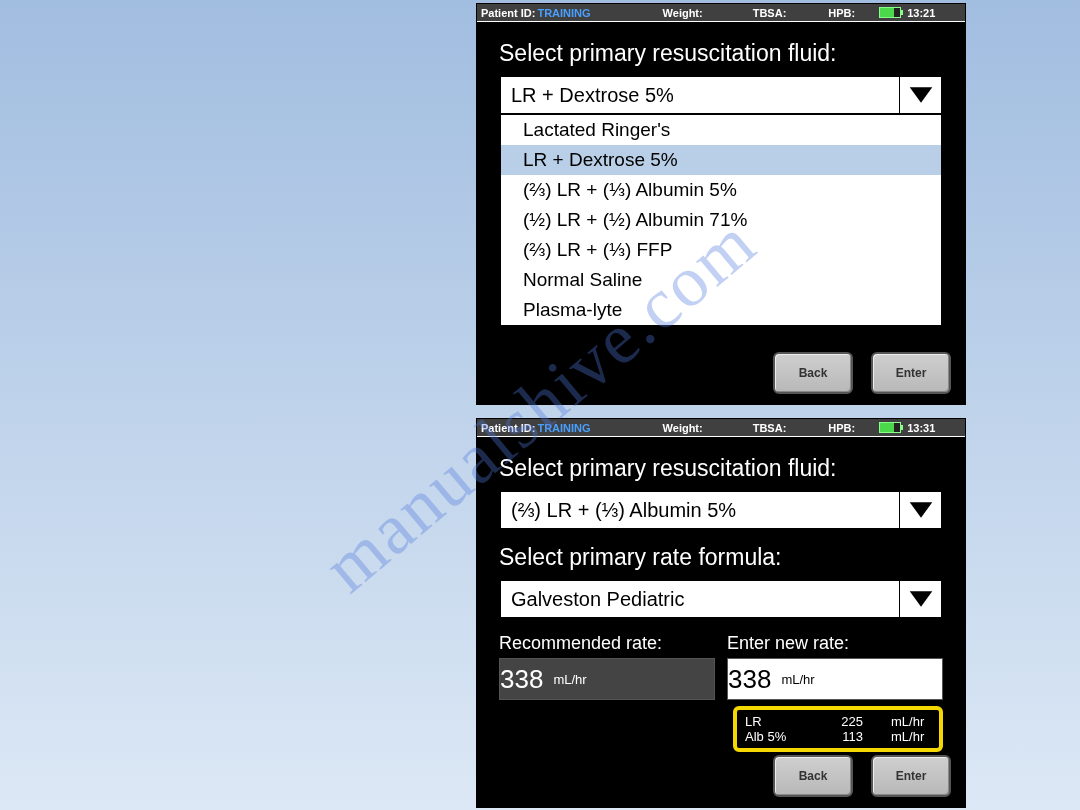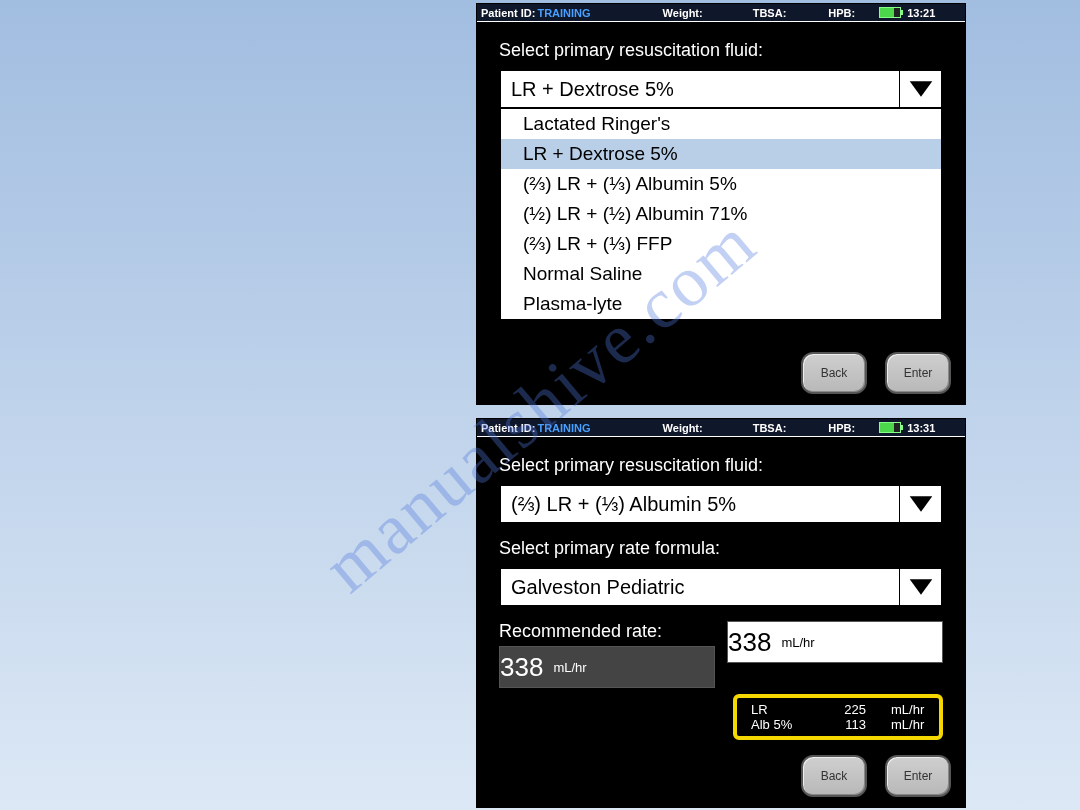--- a/index.html
+++ b/index.html
@@ -28,21 +28,21 @@
     position: absolute;
     left: 476px;
     width: 490px;
     background: #000;
     border: 1px solid #000;
   }
   .device.top { top: 3px; height: 402px; }
   .device.bottom { top: 418px; height: 390px; }
   .statusbar {
     height: 18px;
-    background: #0f172a;
+    background: #404040;
     color: #fff;
     display: flex;
     align-items: center;
     font-size: 11px;
     font-weight: bold;
     padding: 0 4px;
     border-bottom: 1px solid #fff;
     white-space: nowrap;
   }
   .statusbar .pid-val { color: #4aa0ff; margin-left: 2px; }
@@ -58,21 +58,21 @@
   }
   .battery::after {
     content: ''; position: absolute; right: -3px; top: 2px;
     width: 2px; height: 5px; background: #8f8;
   }
   .content {
     padding: 18px 22px 0 22px;
     color: #fff;
   }
   .prompt {
-    font-size: 18px;
+    font-size: 23px;
     margin-bottom: 8px;
   }
   .select-box {
     background: #fff;
     border: 2px solid #000;
     height: 40px;
     display: flex;
     align-items: center;
     padding: 0 10px;
     color: #000;
@@ -106,27 +106,27 @@
     background: #b9cfe7;
   }
   .button-row {
     position: absolute;
     right: 14px;
     bottom: 10px;
     display: flex;
     gap: 18px;
   }
   .btn {
-    width: 66px; height: 42px;
+    width: 80px; height: 42px;
     background: linear-gradient(#cfcfcf, #b8b8b8);
     border: 2px solid #555;
-    border-radius: 12px;
+    border-radius: 6px;
     color: #333;
     font-size: 12px;
-    font-weight: normal;
+    font-weight: bold;
     display: flex;
     align-items: center;
     justify-content: center;
     cursor: pointer;
     box-shadow: inset 1px 1px 0 #eee, inset -1px -1px 0 #888;
   }
   
   .rate-row {
     display: flex;
     gap: 12px;
@@ -152,21 +152,20 @@
     width: 210px;
     border: 4px solid #f5d800;
     border-radius: 6px;
     padding: 4px 8px;
     color: #fff;
     font-size: 13px;
   }
   .breakdown-row {
     display: flex;
     justify-content: space-between;
-    margin-left: 6px;
   }
   .breakdown-row span:nth-child(1){ width:56px; }
   .breakdown-row span:nth-child(2){ width:40px; text-align:right; }
   .breakdown-row span:nth-child(3){ width:46px; text-align:left; padding-left:6px;}
 </style>
 </head>
 <body>
 
 <div class="watermark">manualshive.com</div>
 
@@ -252,20 +251,21 @@
 
     <div class="rate-row">
       <div class="rate-col">
         <div class="rate-label">Recommended rate:</div>
         <div class="rate-box dark">
           <span class="num">338</span>
           <span class="unit">mL/hr</span>
         </div>
       </div>
       <div class="rate-col">
+        <div class="rate-label">Enter new rate:</div>
         <div class="rate-box light">
           <span class="num">338</span>
           <span class="unit">mL/hr</span>
         </div>
       </div>
     </div>
 
     <div class="breakdown">
       <div class="breakdown-row">
         <span>LR</span>

